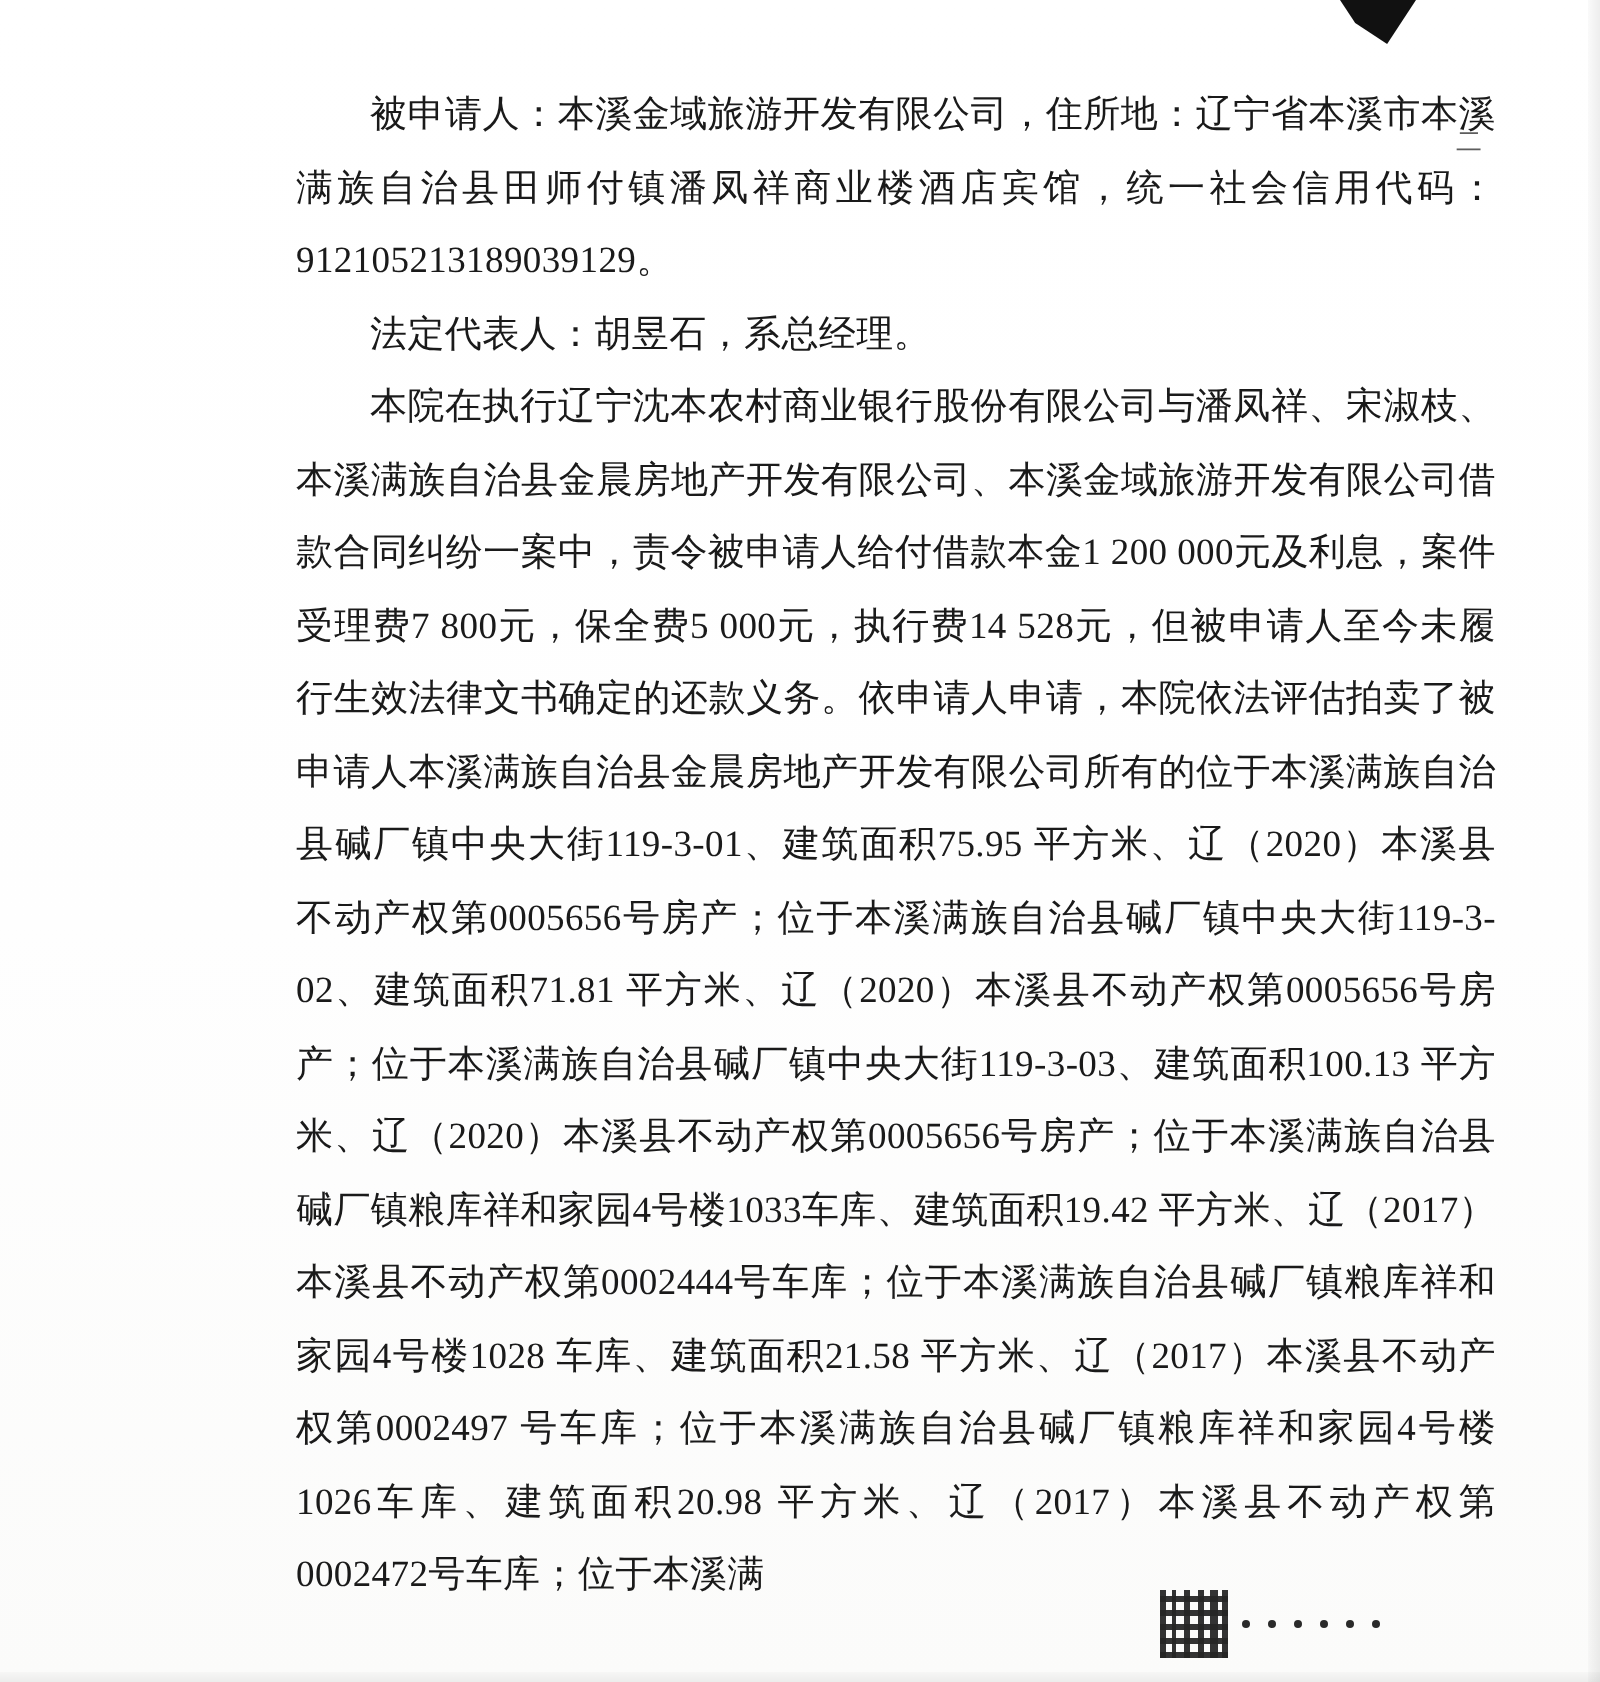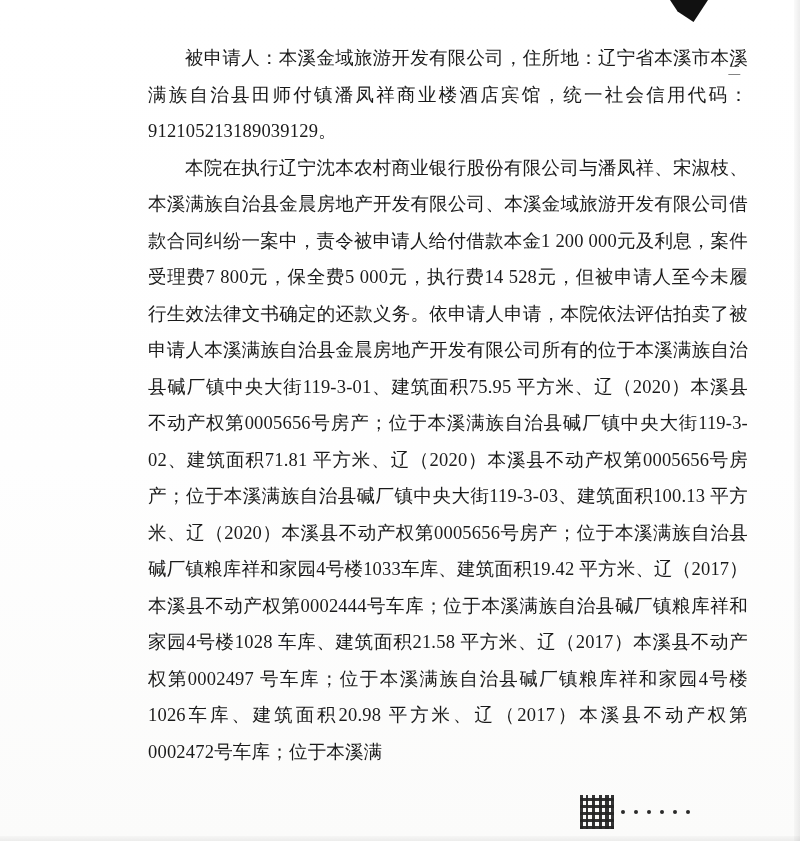--- a/index.html
+++ b/index.html
@@ -114,20 +114,21 @@
 
 <div class="page">
   <div class="paper-tint"></div>
 
   <div class="corner-mark"></div>
 
   <div class="page-num">二</div>
 
   <div class="body-text">
     <p>被申请人：本溪金域旅游开发有限公司，住所地：辽宁省本溪市本溪满族自治县田师付镇潘凤祥商业楼酒店宾馆，统一社会信用代码：912105213189039129。</p>
+    <p>法定代表人：胡昱石，系总经理。</p>
     <p>本院在执行辽宁沈本农村商业银行股份有限公司与潘凤祥、宋淑枝、本溪满族自治县金晨房地产开发有限公司、本溪金域旅游开发有限公司借款合同纠纷一案中，责令被申请人给付借款本金1 200 000元及利息，案件受理费7 800元，保全费5 000元，执行费14 528元，但被申请人至今未履行生效法律文书确定的还款义务。依申请人申请，本院依法评估拍卖了被申请人本溪满族自治县金晨房地产开发有限公司所有的位于本溪满族自治县碱厂镇中央大街119-3-01、建筑面积75.95 平方米、辽（2020）本溪县不动产权第0005656号房产；位于本溪满族自治县碱厂镇中央大街119-3-02、建筑面积71.81 平方米、辽（2020）本溪县不动产权第0005656号房产；位于本溪满族自治县碱厂镇中央大街119-3-03、建筑面积100.13 平方米、辽（2020）本溪县不动产权第0005656号房产；位于本溪满族自治县碱厂镇粮库祥和家园4号楼1033车库、建筑面积19.42 平方米、辽（2017）本溪县不动产权第0002444号车库；位于本溪满族自治县碱厂镇粮库祥和家园4号楼1028 车库、建筑面积21.58 平方米、辽（2017）本溪县不动产权第0002497 号车库；位于本溪满族自治县碱厂镇粮库祥和家园4号楼1026车库、建筑面积20.98 平方米、辽（2017）本溪县不动产权第0002472号车库；位于本溪满</p>
   </div>
 
   <div class="stamp-area">
     <div class="qr"></div>
     <div class="dots">
       <i></i>
         <i></i>
         <i></i>
         <i></i>

